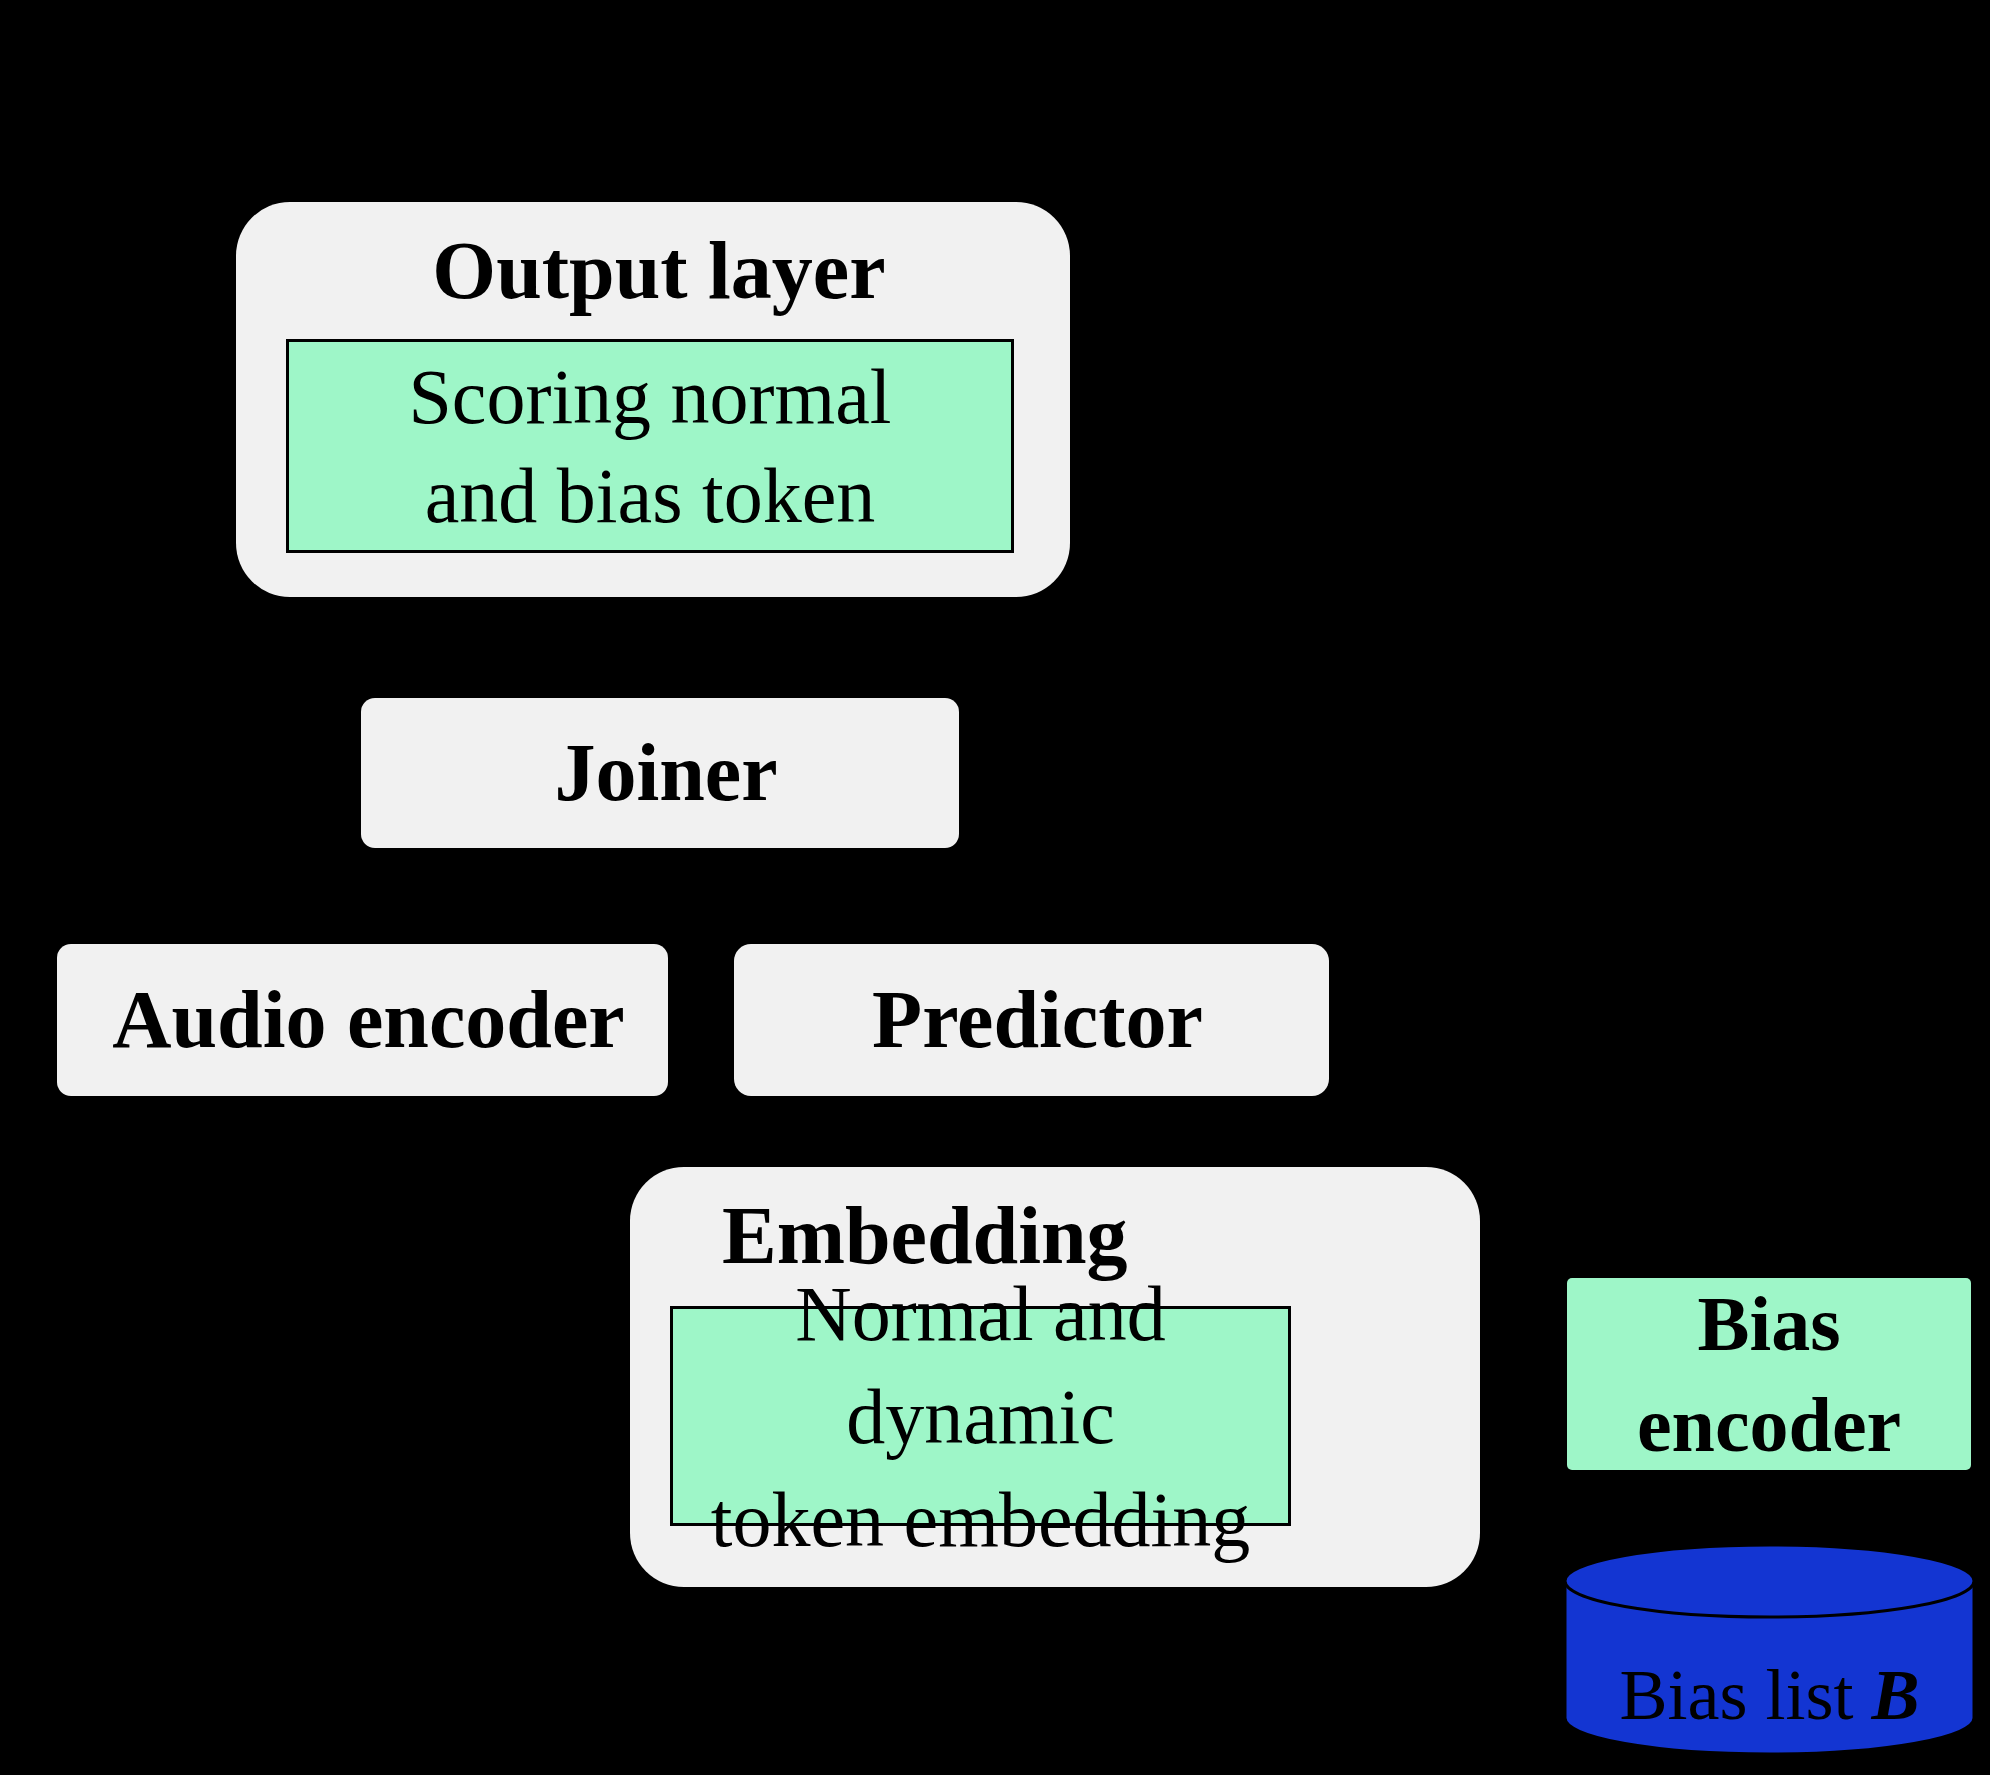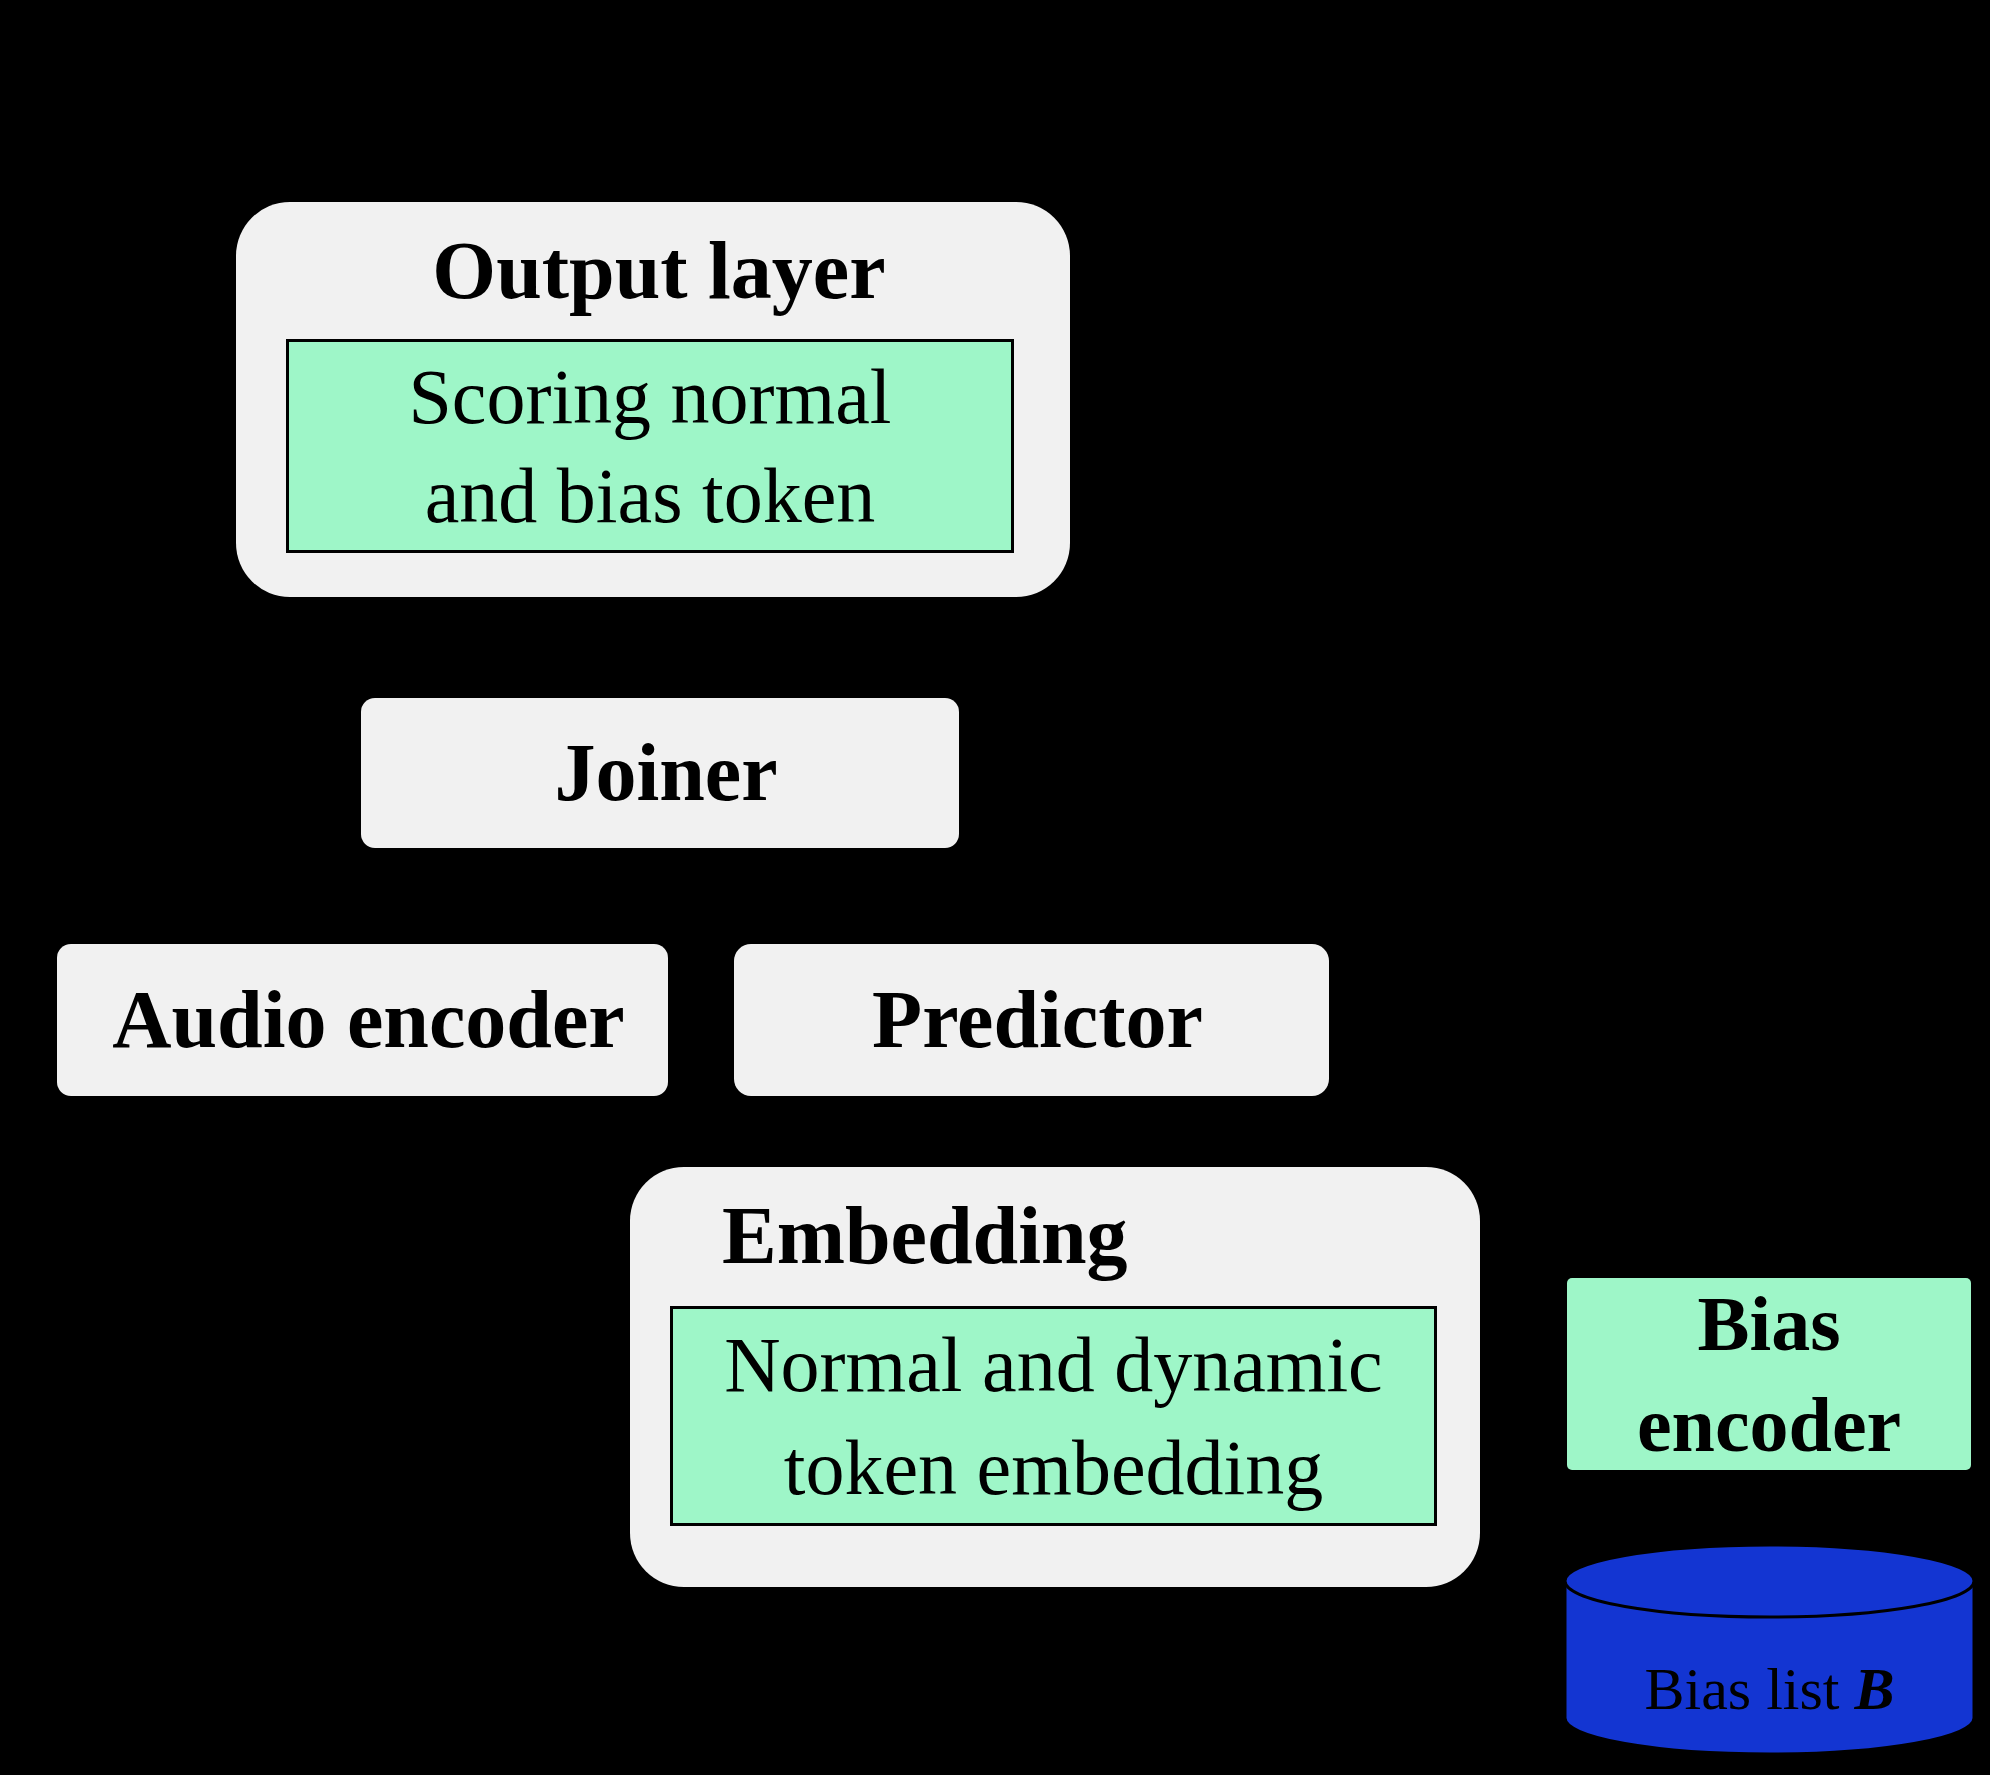--- a/index.html
+++ b/index.html
@@ -34,31 +34,31 @@
   }
   .bias-encoder{
     position:absolute;background:var(--highlight-box);border-radius:5px;
     display:flex;flex-direction:column;align-items:center;justify-content:center;
     font-weight:bold;font-size:78px;line-height:101px;text-align:center;
   }
   .cylinder{position:absolute;}
   .cylinder svg{display:block;}
   .cyl-label{
     position:absolute;left:0;top:118px;width:100%;
-    text-align:center;font-size:60px;line-height:1;
+    text-align:center;font-size:72px;line-height:1;
   }
   .cyl-label .sym{font-weight:bold;font-style:italic;}
   
   .output-layer{left:236px;top:202px;width:834px;height:395px;}
   .output-layer .highlight{left:50px;top:137px;width:728px;height:214px;}
   .joiner{left:361px;top:698px;width:586px;height:150px;}
   .audio-encoder{left:9px;top:944px;width:599px;height:152px;margin-left:48px;}
   .predictor{left:734px;top:944px;width:583px;height:152px;border-radius:17px;}
   .embedding{left:630px;top:1167px;width:850px;height:420px;}
-  .embedding .highlight{left:40px;top:139px;width:767px;height:220px;line-height:103px;}
+  .embedding .highlight{left:40px;top:139px;width:621px;height:220px;line-height:103px;}
   .bias-encoder{left:1567px;top:1278px;width:404px;height:192px;}
   .cylinder{left:1562px;top:1541px;width:415px;height:216px;}
 </style>
 </head>
 <body>
 
 <div class="stage">
 
   <div class="module big output-layer">
     <div class="box-title title-area">Output layer</div>

